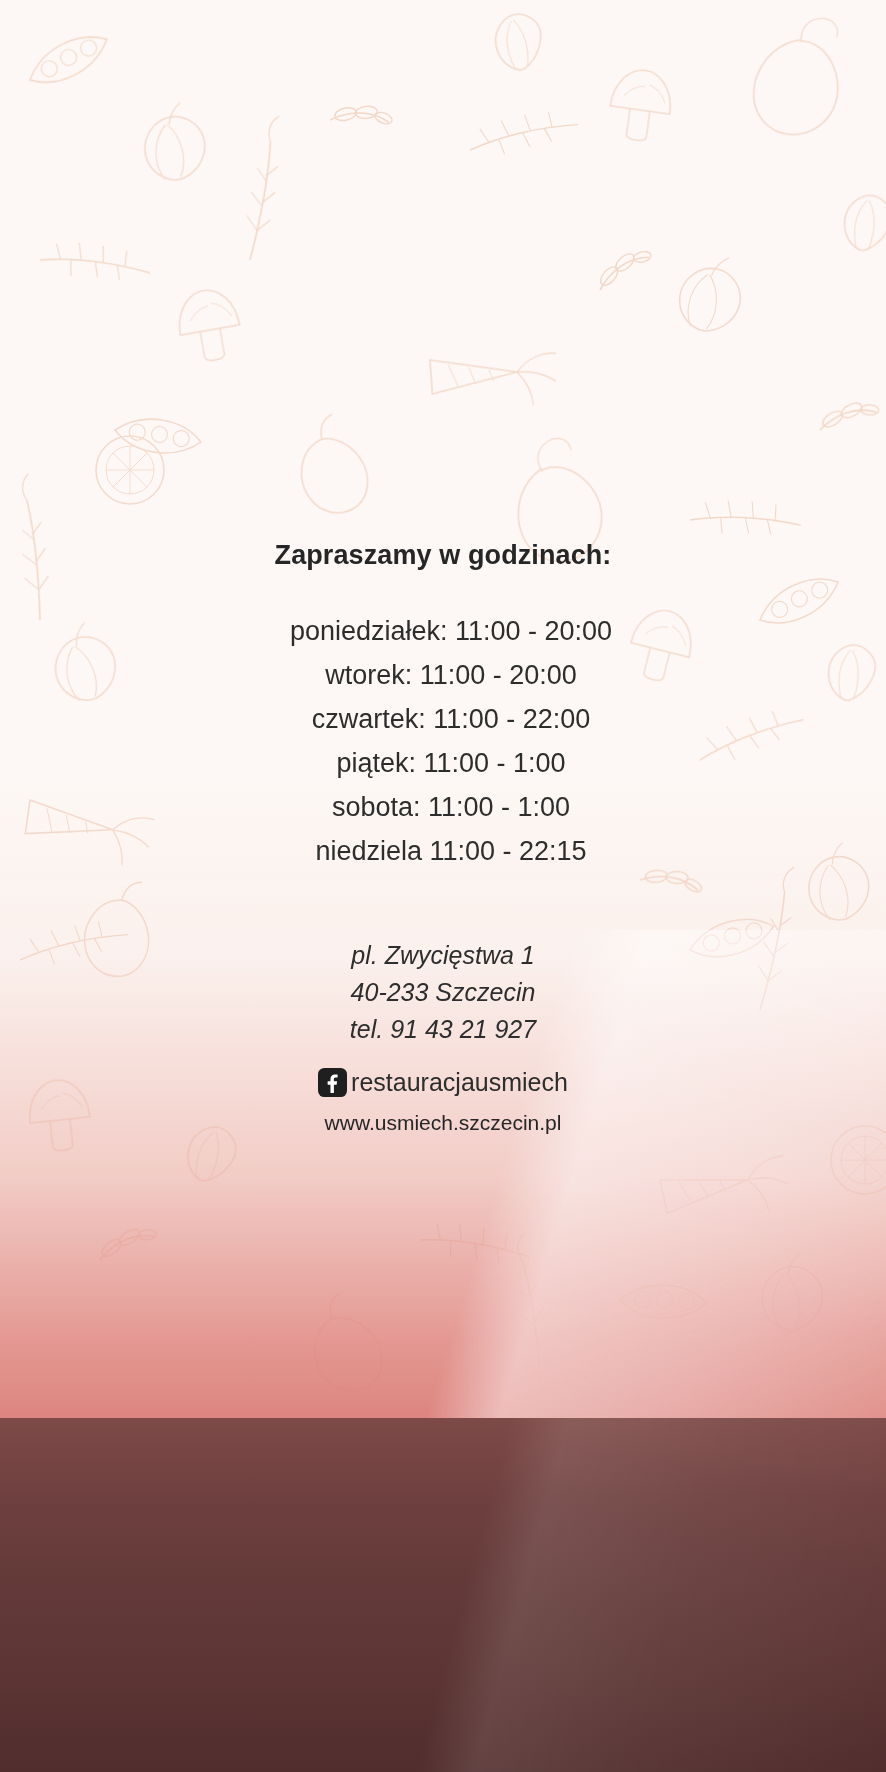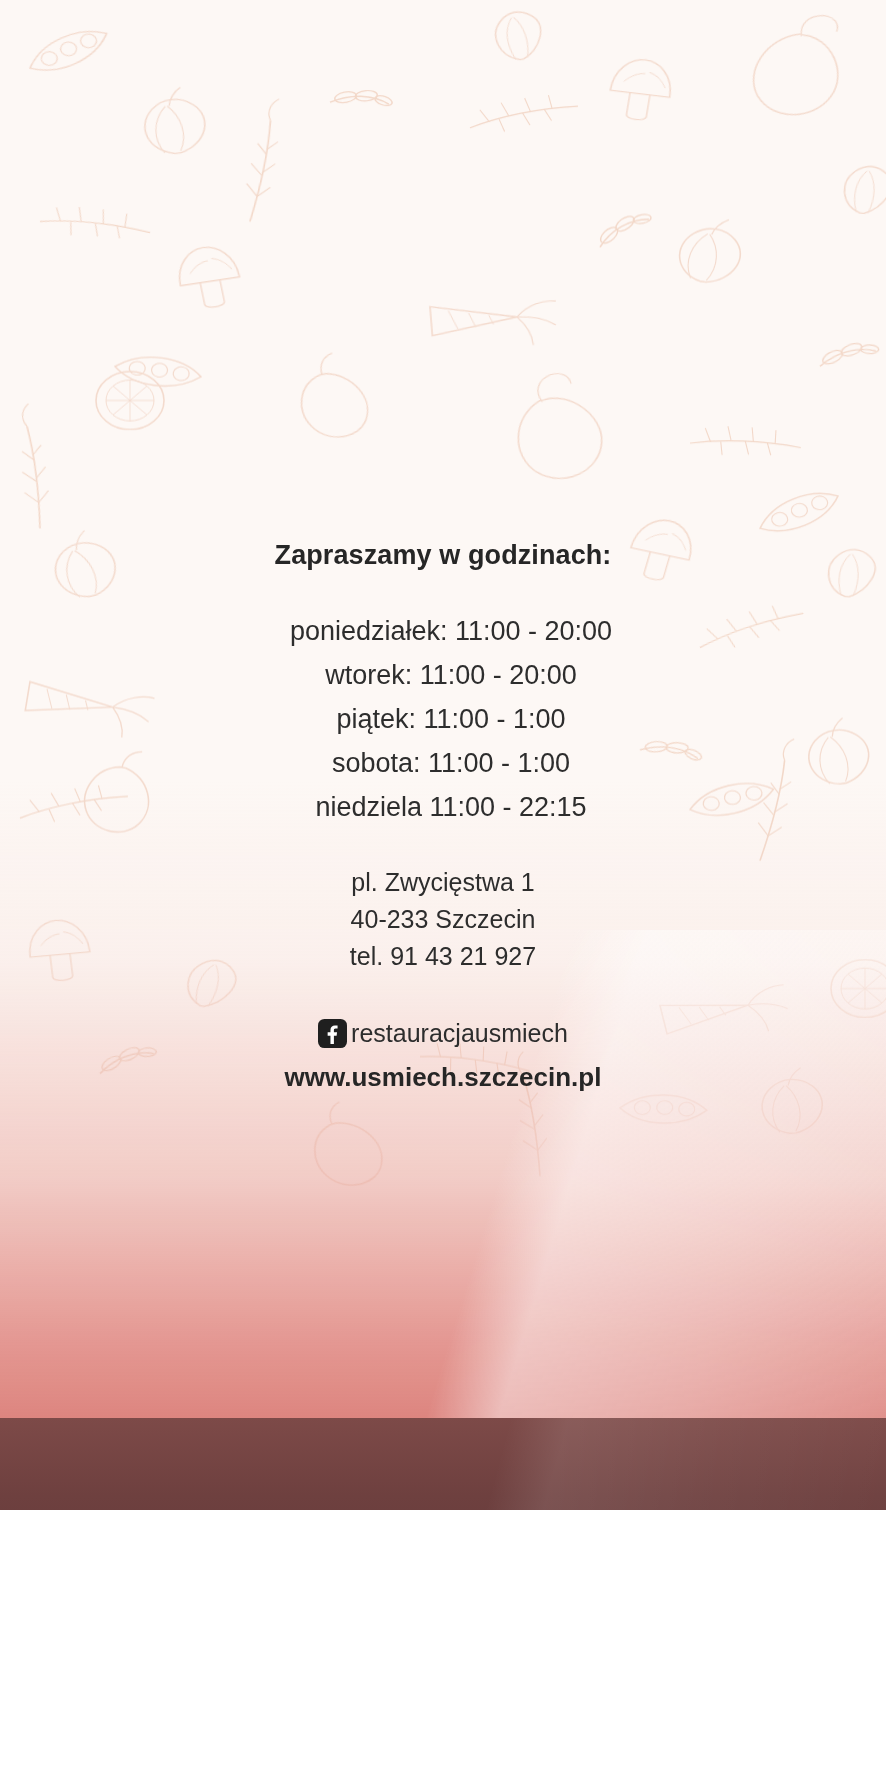--- a/index.html
+++ b/index.html
@@ -7,21 +7,21 @@
     padding: 0;
     background: #ffffff;
   }
   body {
     font-family: "Liberation Sans", sans-serif;
   }
 
   .page {
     position: relative;
     width: 886px;
-    height: 1510px;
+    height: 1772px;
     overflow: hidden;
     background: #fdf7f4;
   }
 
   
   .pattern-layer {
     position: absolute;
     inset: 0;
     background-color: #fdf8f5;
     opacity: 1;
@@ -113,51 +113,52 @@
     padding-left: 16px;
   }
   .hours-line {
     font-size: 27px;
     line-height: 44px;
     color: #2d2d2d;
     white-space: nowrap;
   }
 
   .address {
-    margin-top: 35px;
+    margin-top: 64px;
+    font-style: italic;
   }
   .address-line {
     font-size: 25px;
     line-height: 37px;
     color: #2d2d2d;
   }
 
   .social {
-    margin-top: 44px;
+    margin-top: 20px;
     display: flex;
     align-items: center;
     justify-content: center;
     gap: 4px;
   }
   .fb-icon {
     width: 29px;
     height: 29px;
     display: inline-block;
     flex: 0 0 auto;
   }
   .social-handle {
     font-size: 25px;
     color: #2d2d2d;
     line-height: 29px;
   }
 
   .website {
     margin-top: 14px;
-    font-size: 26px;
-    font-weight: bold;
+    font-size: 21px;
+    font-weight: normal;
     color: #262626;
   }
 </style>
 </head>
 <body>
 
 <div class="page">
 
   <div class="pattern-layer">
     <svg viewBox="0 0 886 1772" preserveAspectRatio="none" aria-hidden="true">
@@ -280,20 +281,21 @@
     <div class="sheen"></div>
   </div>
 
   <div class="content">
 
     <div class="heading">Zapraszamy w godzinach:</div>
 
     <div class="hours">
       <div class="hours-line">poniedziałek: 11:00 - 20:00</div>
       <div class="hours-line">wtorek: 11:00 - 20:00</div>
+      <div class="hours-line">czwartek: 11:00 - 22:00</div>
       <div class="hours-line">piątek: 11:00 - 1:00</div>
       <div class="hours-line">sobota: 11:00 - 1:00</div>
       <div class="hours-line">niedziela 11:00 - 22:15</div>
     </div>
 
     <div class="address">
       <div class="address-line">pl. Zwycięstwa 1</div>
       <div class="address-line">40-233 Szczecin</div>
       <div class="address-line">tel. 91 43 21 927</div>
     </div>

